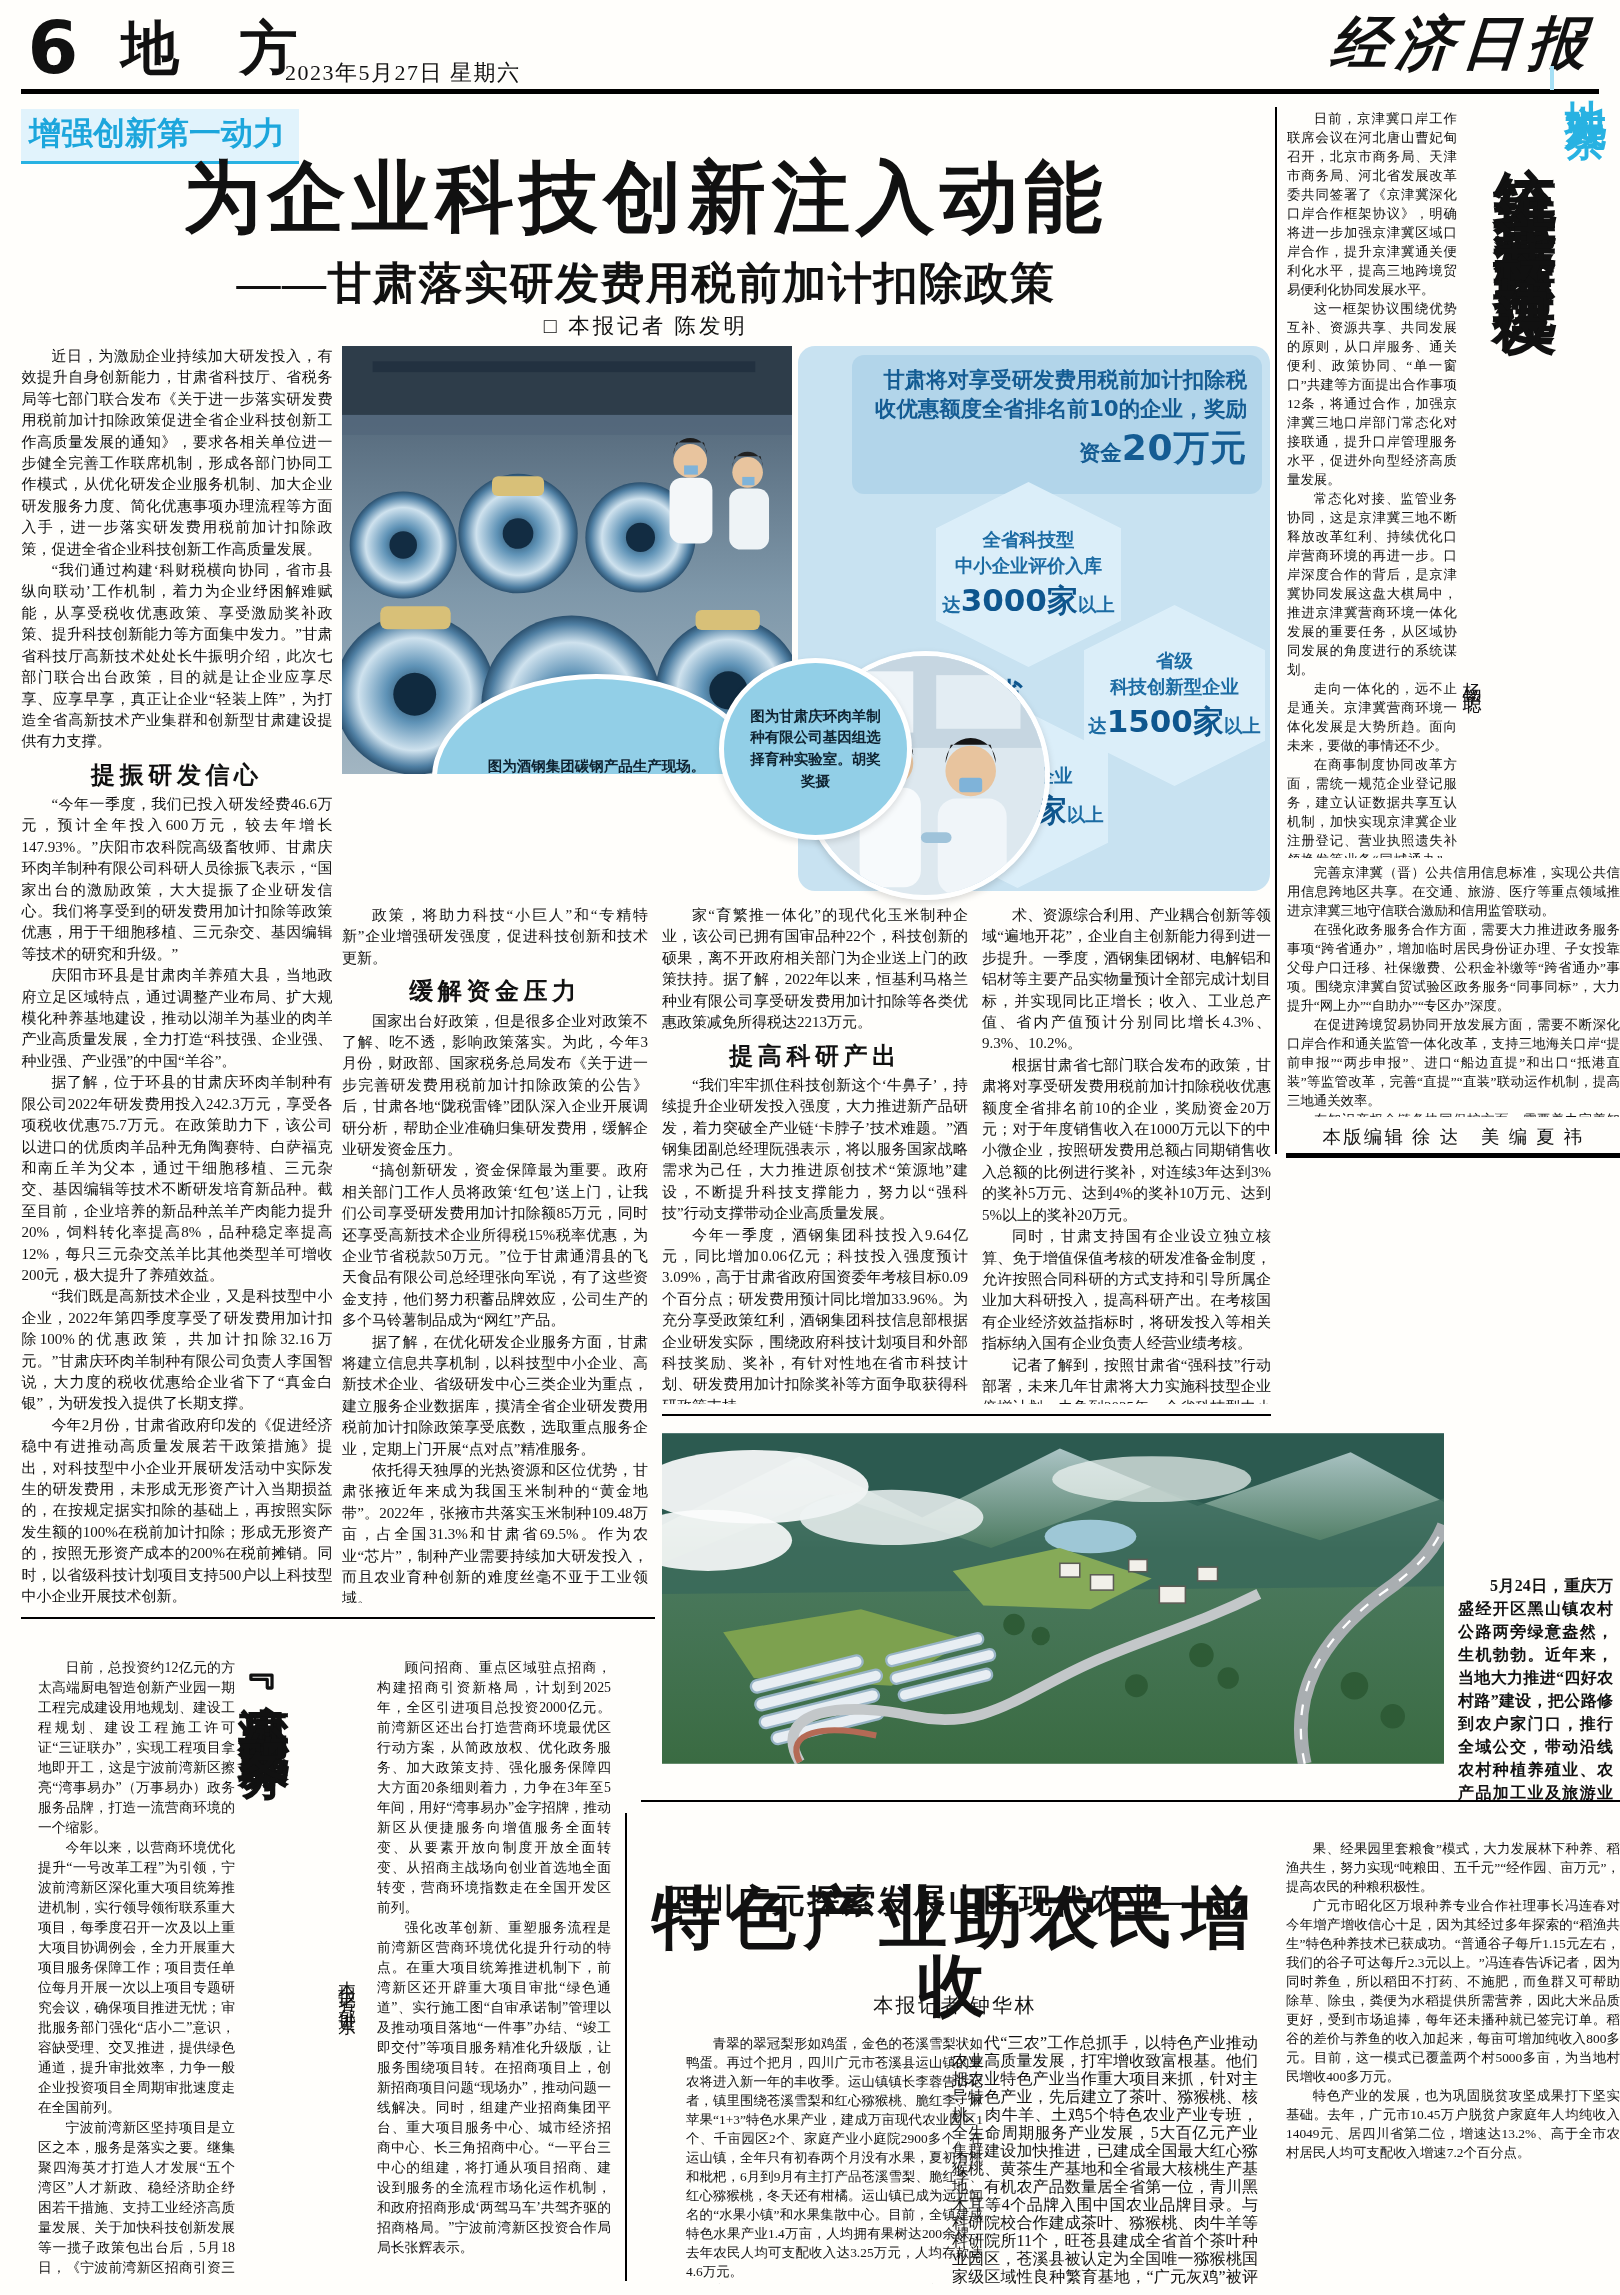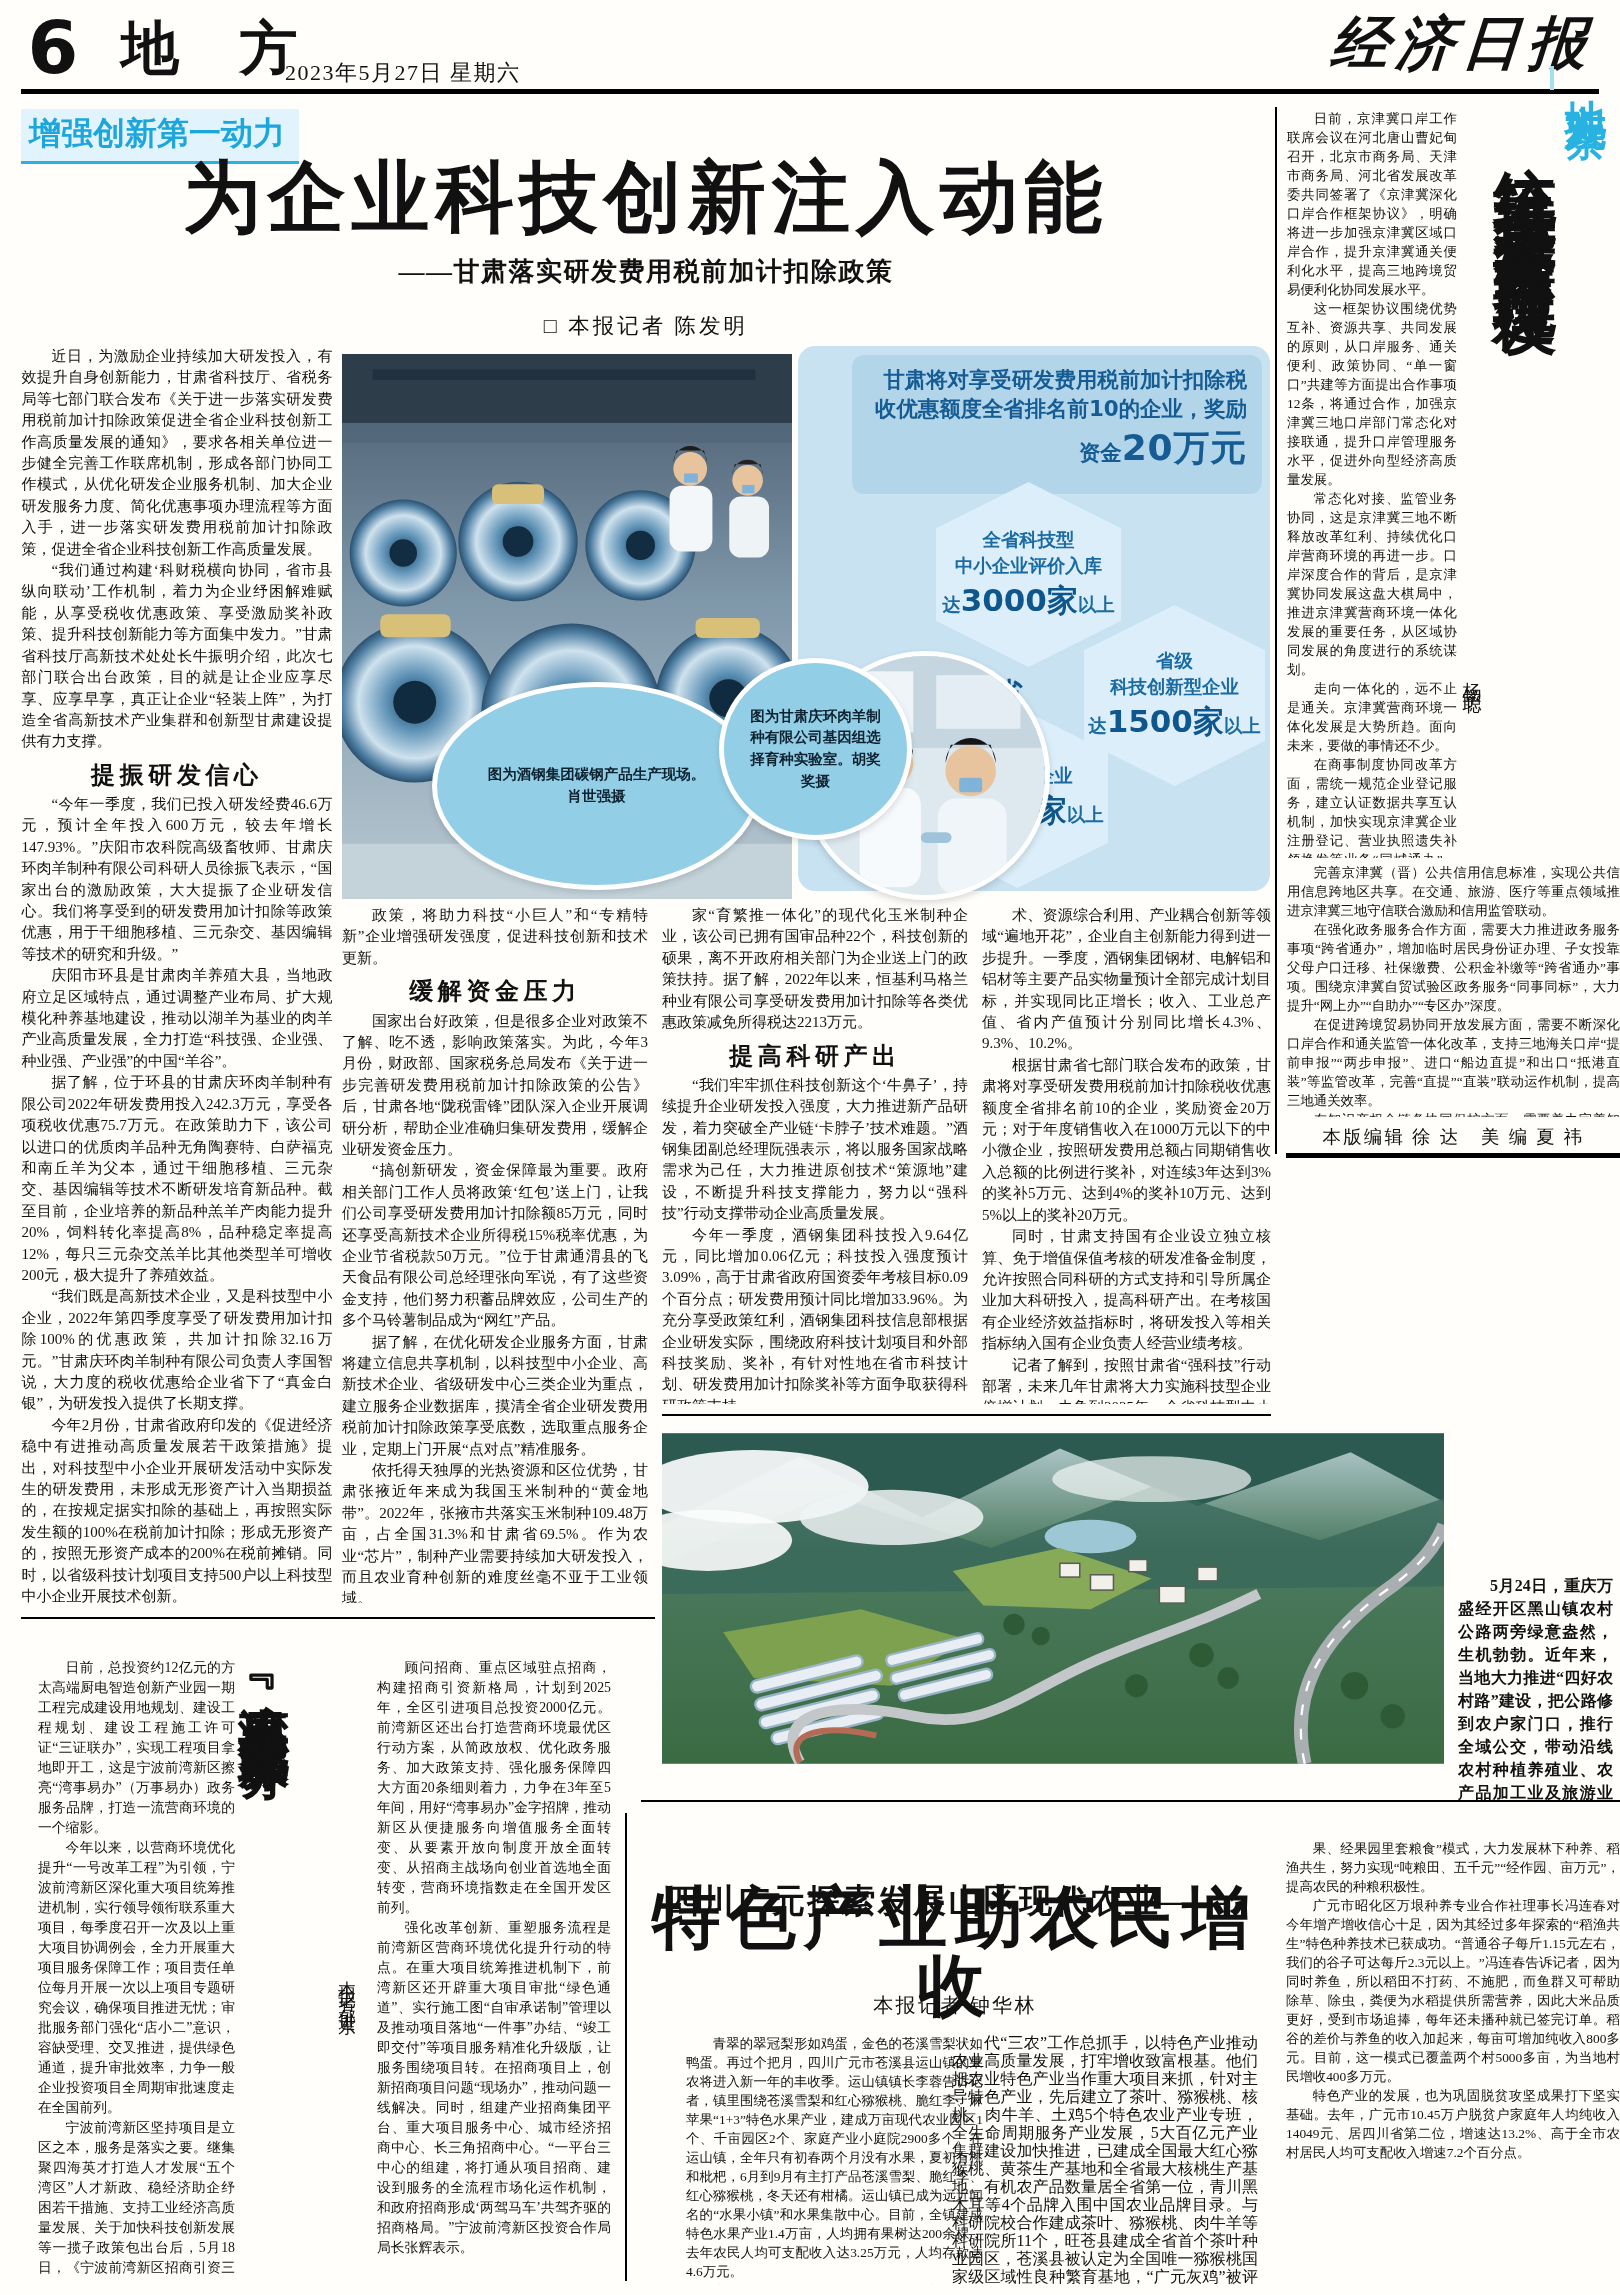--- a/index.html
+++ b/index.html
@@ -11,35 +11,35 @@
   .secname{left:121px;top:20px;font-size:58px;font-weight:900;letter-spacing:23px;line-height:1;}
   .pubdate{left:285px;top:58px;font-size:22px;letter-spacing:1.5px;}
   .masthead{right:26px;top:4.6px;font-size:58px;font-weight:700;font-style:italic;letter-spacing:7.7px;
             font-family:"DejaVu Serif",serif;transform:skewX(-4deg);}
   .head-rule{left:21.4px;top:89px;width:1578px;height:5.4px;background:#000;}
   
   .tag{left:21.4px;top:109px;padding:3.1px 13.8px 4.6px 7.7px;background:#e1f3fc;color:#1ca6dc;
        font-family:"DejaVu Sans",sans-serif;font-weight:900;font-size:32px;border-bottom:3.8px solid #28b2e2;}
   .headline{left:21.4px;top:159px;width:1249px;text-align:center;font-size:78px;font-weight:900;
             letter-spacing:6.1px;line-height:1;}
-  .subhead{left:21.4px;top:254px;width:1249px;text-align:center;font-size:26px;font-weight:700;letter-spacing:1.5px;}
+  .subhead{left:21.4px;top:254px;width:1249px;text-align:center;font-size:44px;font-weight:700;letter-spacing:1.5px;}
   .byline{left:21.4px;top:311px;width:1249px;text-align:center;font-size:21.4px;letter-spacing:3.1px;}
   
   .coltext{font-size:15px;line-height:21.4px;text-align:justify;overflow:hidden;}
   .coltext p{margin:0;text-indent:2em;}
   .coltext h3{margin:12.2px 0 7.7px;text-align:center;font-size:24px;font-weight:900;letter-spacing:4.6px;}
   .c1{left:21.4px;top:346px;width:311px;height:1261px;}
   .c2{left:342px;top:905px;width:306px;height:698px;}
   .c3{left:662px;top:905px;width:306px;height:499px;}
   .c4{left:982px;top:905px;width:289px;height:499px;}
   .rule-c12{left:21.4px;top:1617px;width:634px;height:2.3px;background:#000;}
   .rule-c34{left:662px;top:1414px;width:609px;height:2.3px;background:#000;}
   
   .media{left:342px;top:346px;width:928px;height:545px;}
-  .photo-left{position:absolute;left:0;top:8px;width:450px;height:545px;overflow:hidden;z-index:1;}
+  .photo-left{position:absolute;left:0;top:0;width:450px;height:428px;overflow:hidden;z-index:1;}
   .infographic{position:absolute;left:456px;top:0;width:472px;height:545px;background:#c8e2f1;
                border-radius:17px;z-index:1;font-family:"DejaVu Sans",sans-serif;}
   .info-banner{position:absolute;left:54px;top:9.2px;right:7.7px;height:139px;background:#b2d5ea;
                border-radius:12px;padding:10.7px 15.3px 6.1px;box-sizing:border-box;text-align:right;
                color:#145c93;font-size:21.4px;line-height:1.35;font-weight:700;}
   .info-banner strong{font-size:36px;font-weight:900;letter-spacing:0.8px;}
   .hex{position:absolute;background:#dbeef9;clip-path:polygon(50% 0,100% 25%,100% 75%,50% 100%,0 75%,0 25%);
        display:flex;flex-direction:column;align-items:center;justify-content:center;text-align:center;
        color:#1b6ba3;font-size:18.4px;line-height:1.4;font-weight:700;z-index:2;}
   .hex .num{font-size:31px;font-weight:900;color:#0e568e;}

